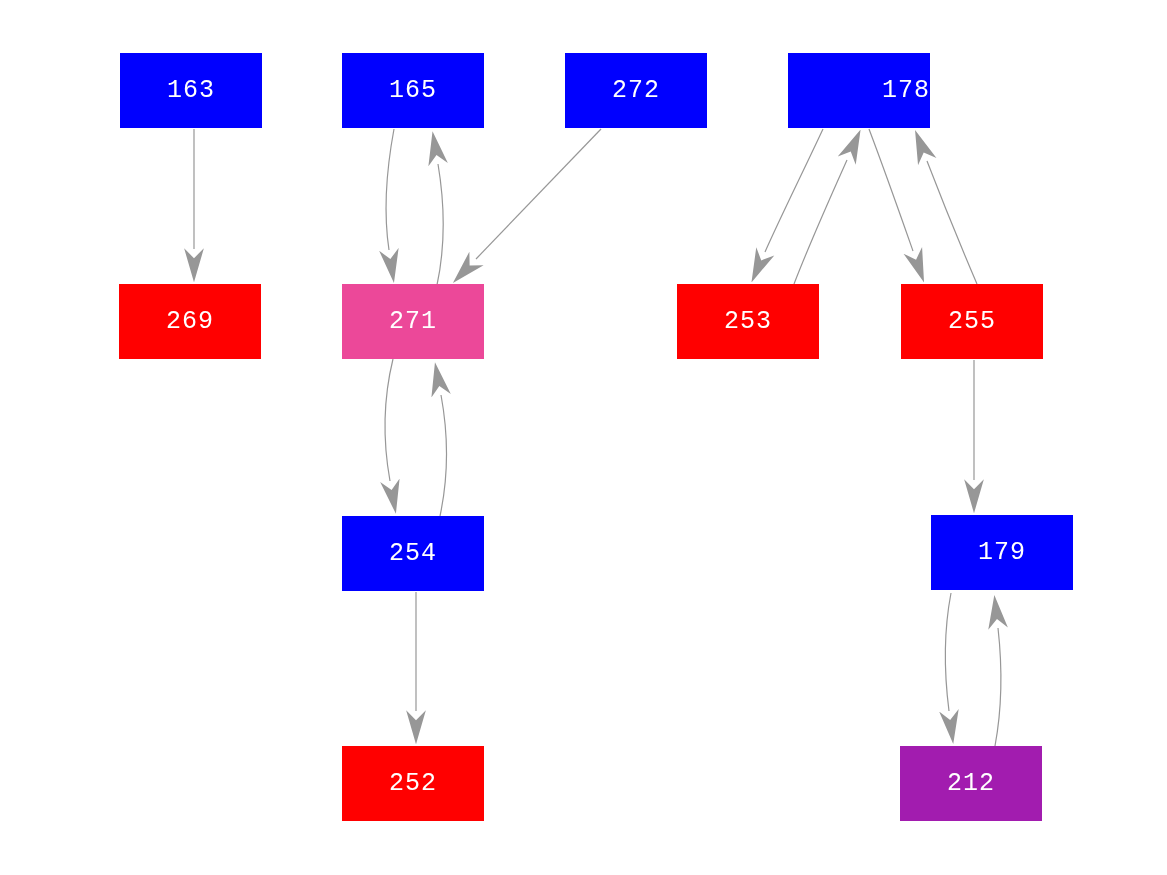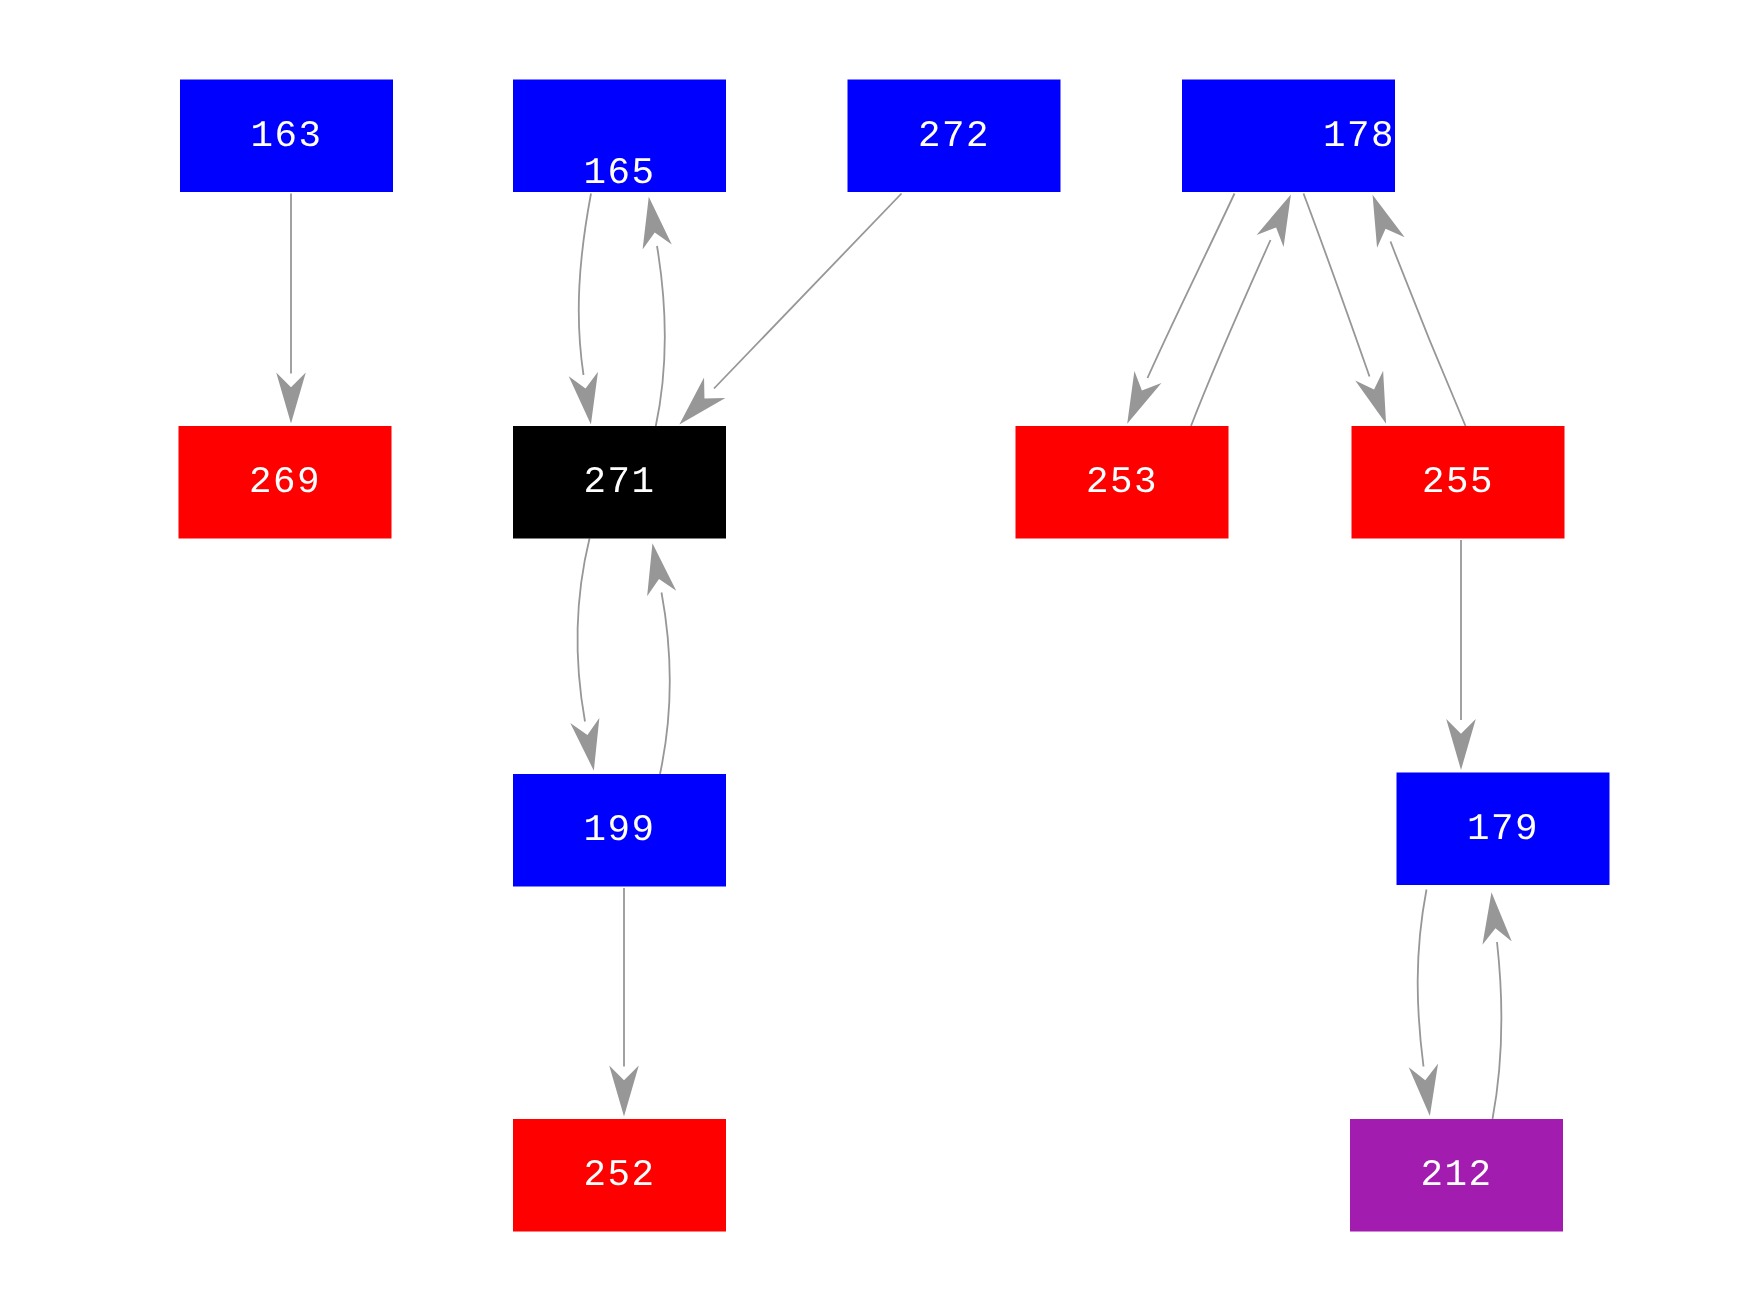--- a/index.html
+++ b/index.html
@@ -71,45 +71,45 @@
     <path class="edge" d="M440,516 C449,474 448,433 441,395" marker-end="url(#arrowhead)"></path>
     <path class="edge" d="M416,592 L416,711" marker-end="url(#arrowhead)"></path>
     <path class="edge" d="M974,360 L974,480" marker-end="url(#arrowhead)"></path>
     <path class="edge" d="M951,593 C943,635 944,672 949,711" marker-end="url(#arrowhead)"></path>
     <path class="edge" d="M995,746 C1003,703 1002,664 998,628" marker-end="url(#arrowhead)"></path>
   </svg>
 
   <div class="node" style="left: 120px; top: 53px; background: rgb(0, 0, 255);">
     <span class="label">163</span>
   </div>
-  <div class="node" style="left: 342px; top: 53px; background: rgb(0, 0, 255); align-items: flex-end;">
+  <div class="node" style="left: 342px; top: 53px; background: rgb(0, 0, 255);">
     <span class="label">165</span>
   </div>
   <div class="node" style="left: 565px; top: 53px; background: rgb(0, 0, 255);">
     <span class="label">272</span>
   </div>
   <div class="node" style="left: 788px; top: 53px; background: rgb(0, 0, 255); justify-content: flex-end;">
     <span class="label">178</span>
   </div>
 
   <div class="node" style="left: 119px; top: 284px; background: rgb(255, 0, 0);">
     <span class="label">269</span>
   </div>
-  <div class="node" style="left: 342px; top: 284px; background: #000000;">
+  <div class="node" style="left: 342px; top: 284px; background: #ec4899;">
     <span class="label">271</span>
   </div>
   <div class="node" style="left: 677px; top: 284px; background: rgb(255, 0, 0);">
     <span class="label">253</span>
   </div>
   <div class="node" style="left: 901px; top: 284px; background: rgb(255, 0, 0); justify-content: center;">
     <span class="label">255</span>
   </div>
 
   <div class="node" style="left: 342px; top: 516px; background: rgb(0, 0, 255);">
-    <span class="label">199</span>
+    <span class="label">254</span>
   </div>
   <div class="node" style="left: 900px; top: 515px; background: rgb(0, 0, 255); margin-left: 31px;">
     <span class="label">179</span>
   </div>
 
   <div class="node" style="left: 342px; top: 746px; background: rgb(255, 0, 0);">
     <span class="label">252</span>
   </div>
   <div class="node" style="left: 900px; top: 746px; background: #a21caf;">
     <span class="label">212</span>

